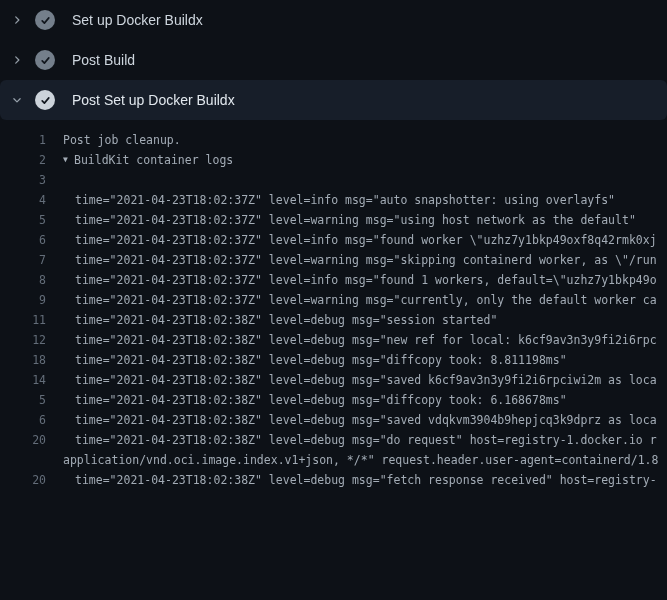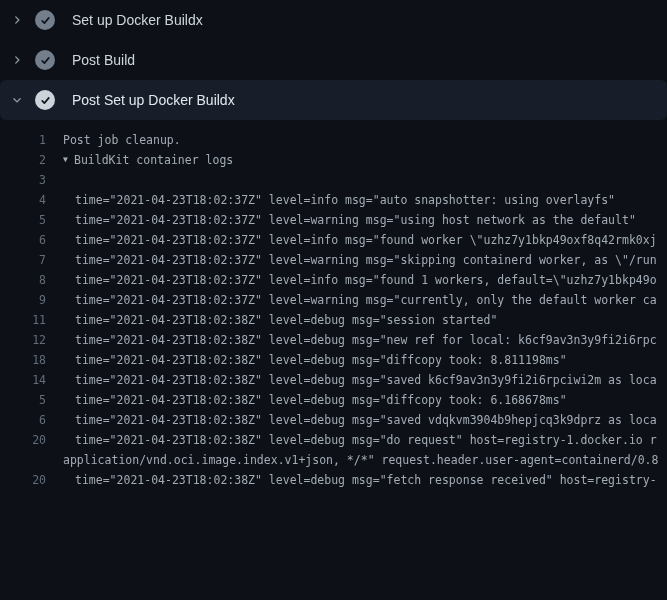--- a/index.html
+++ b/index.html
@@ -171,20 +171,20 @@
     <span class="log-text">time="2021-04-23T18:02:38Z" level=debug msg="saved vdqkvm3904b9hepjcq3k9dprz as loca</span>
   </div>
     <div class="log-row indent1 kind-plain">
     <span class="log-num">20</span>
     
     <span class="log-text">time="2021-04-23T18:02:38Z" level=debug msg="do request" host=registry-1.docker.io r</span>
   </div>
     <div class="log-row indent0 kind-wrap">
     <span class="log-num"></span>
     
-    <span class="log-text">application/vnd.oci.image.index.v1+json, */*" request.header.user-agent=containerd/0.8</span>
+    <span class="log-text">application/vnd.oci.image.index.v1+json, */*" request.header.user-agent=containerd/1.8</span>
   </div>
     <div class="log-row indent1 kind-plain">
     <span class="log-num">20</span>
     
     <span class="log-text">time="2021-04-23T18:02:38Z" level=debug msg="fetch response received" host=registry-</span>
   </div>
   </div>
 
 </body></html>

